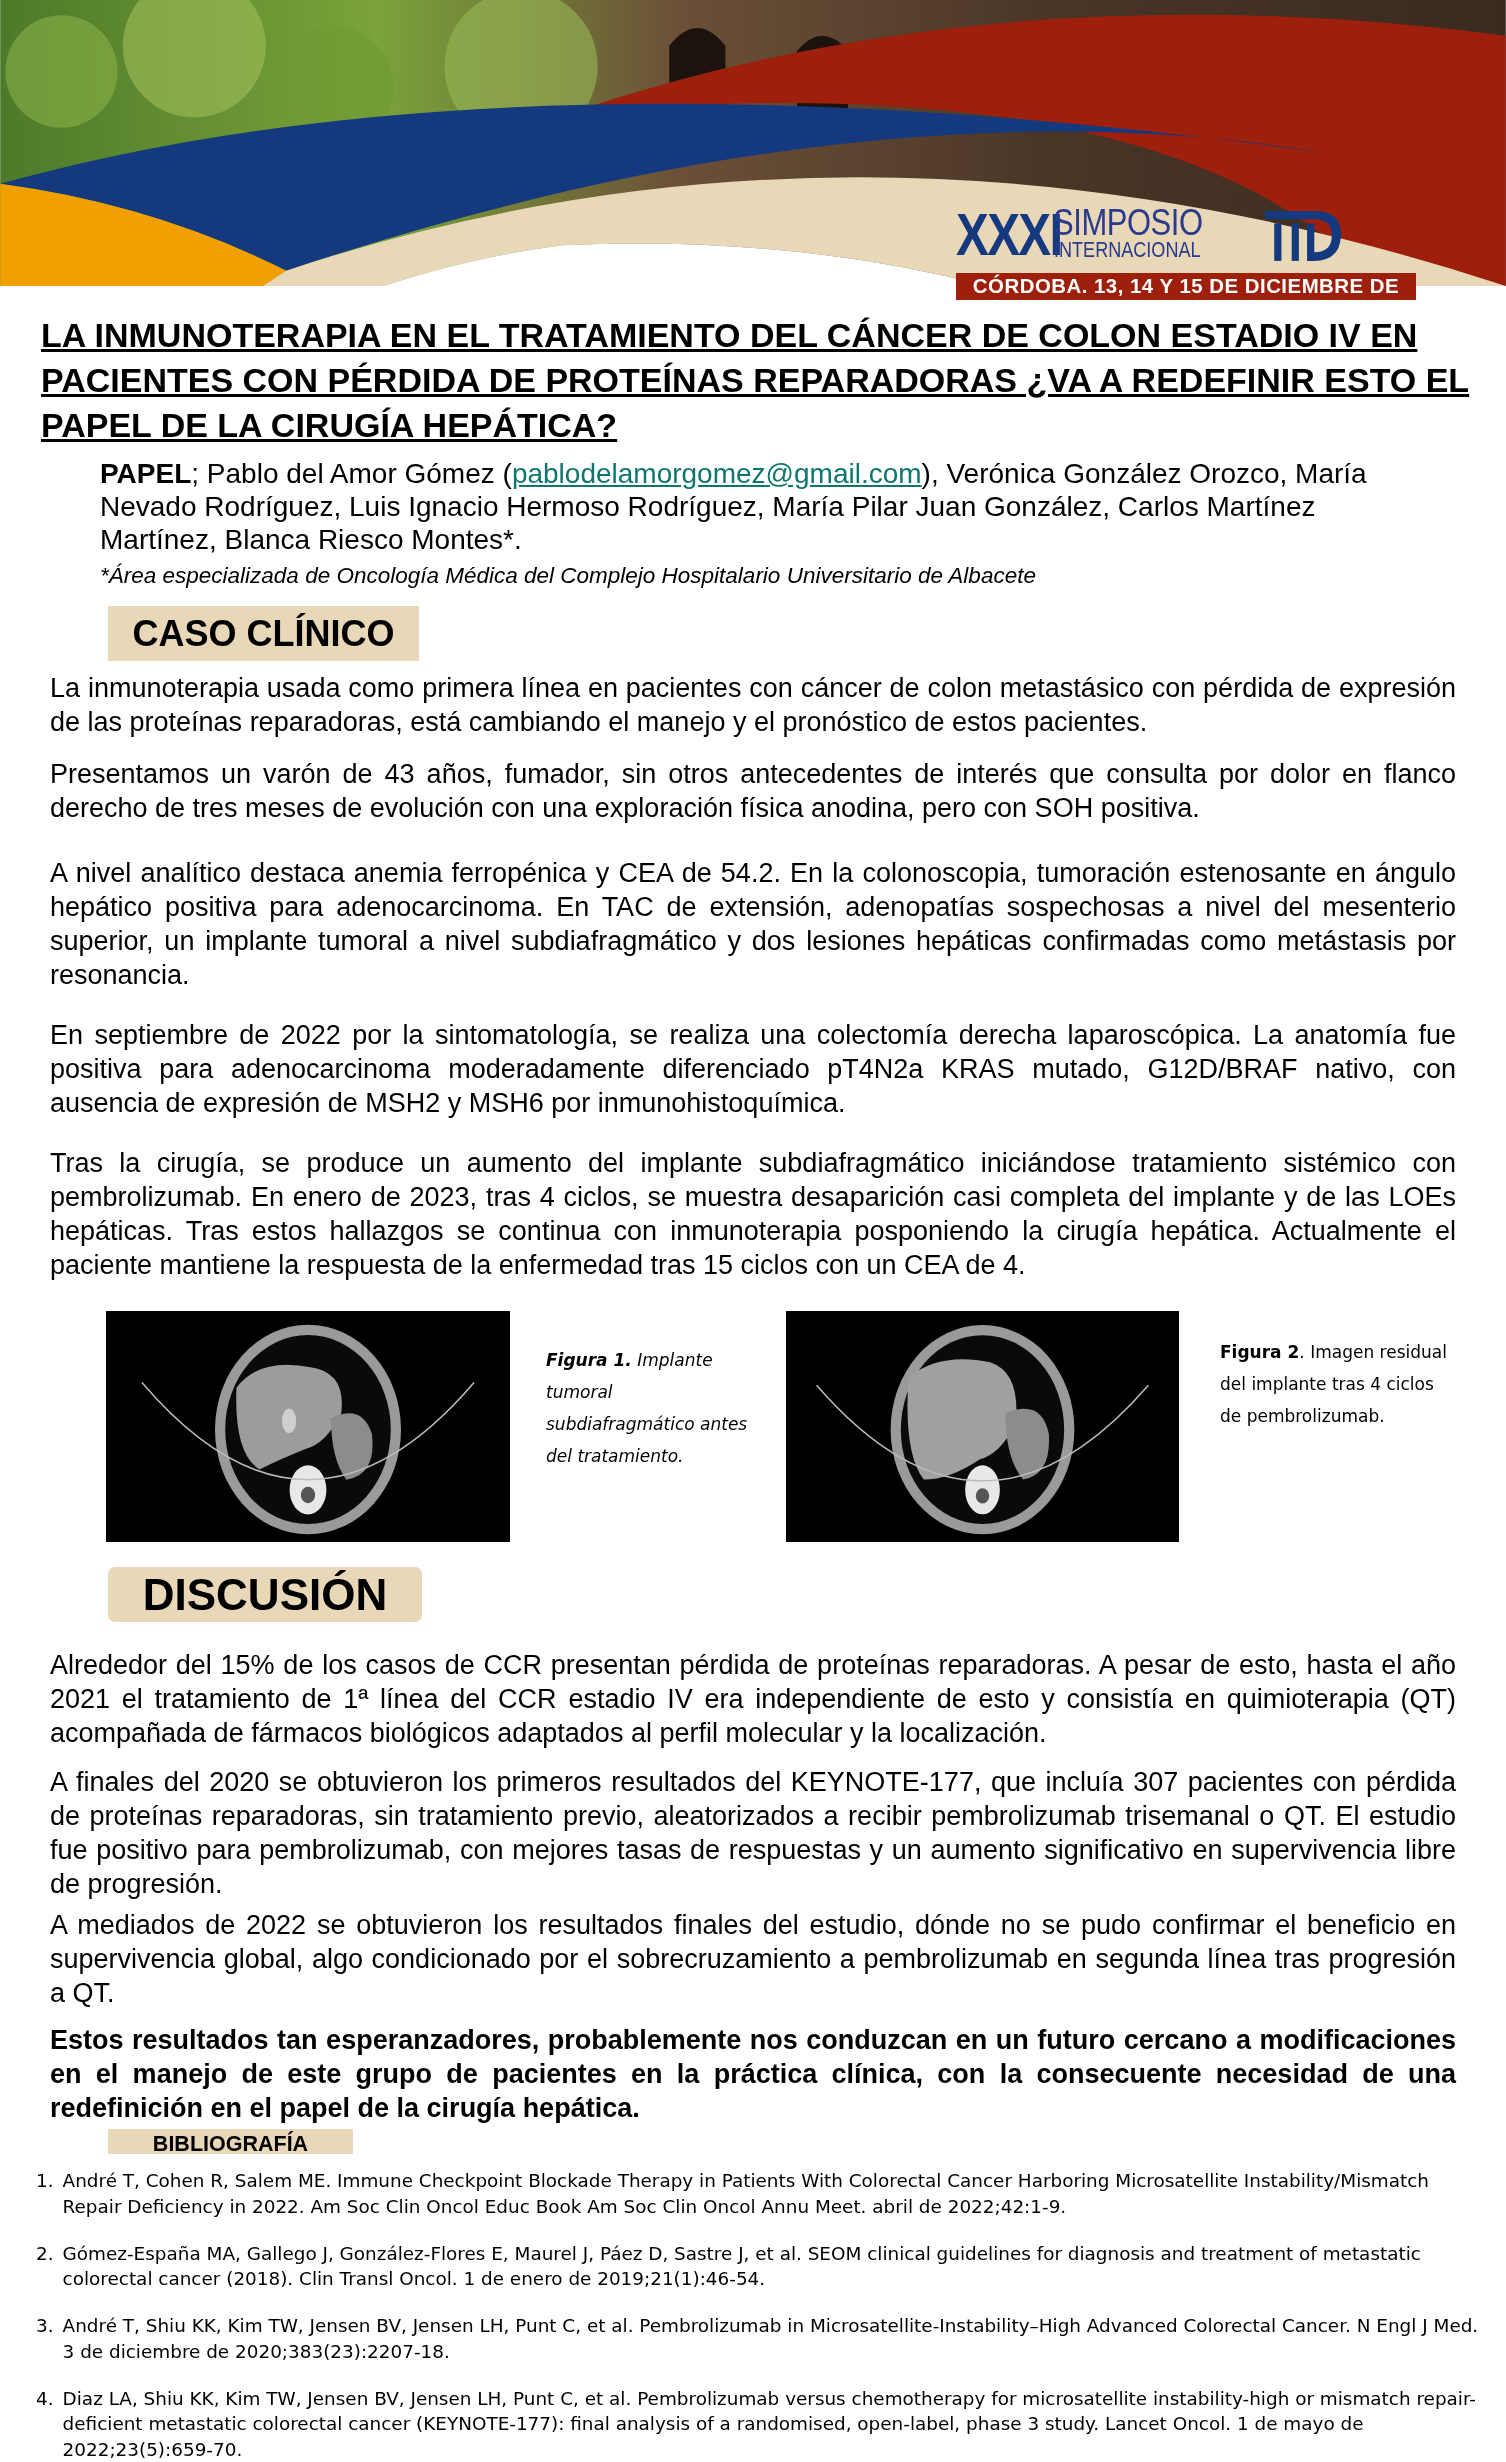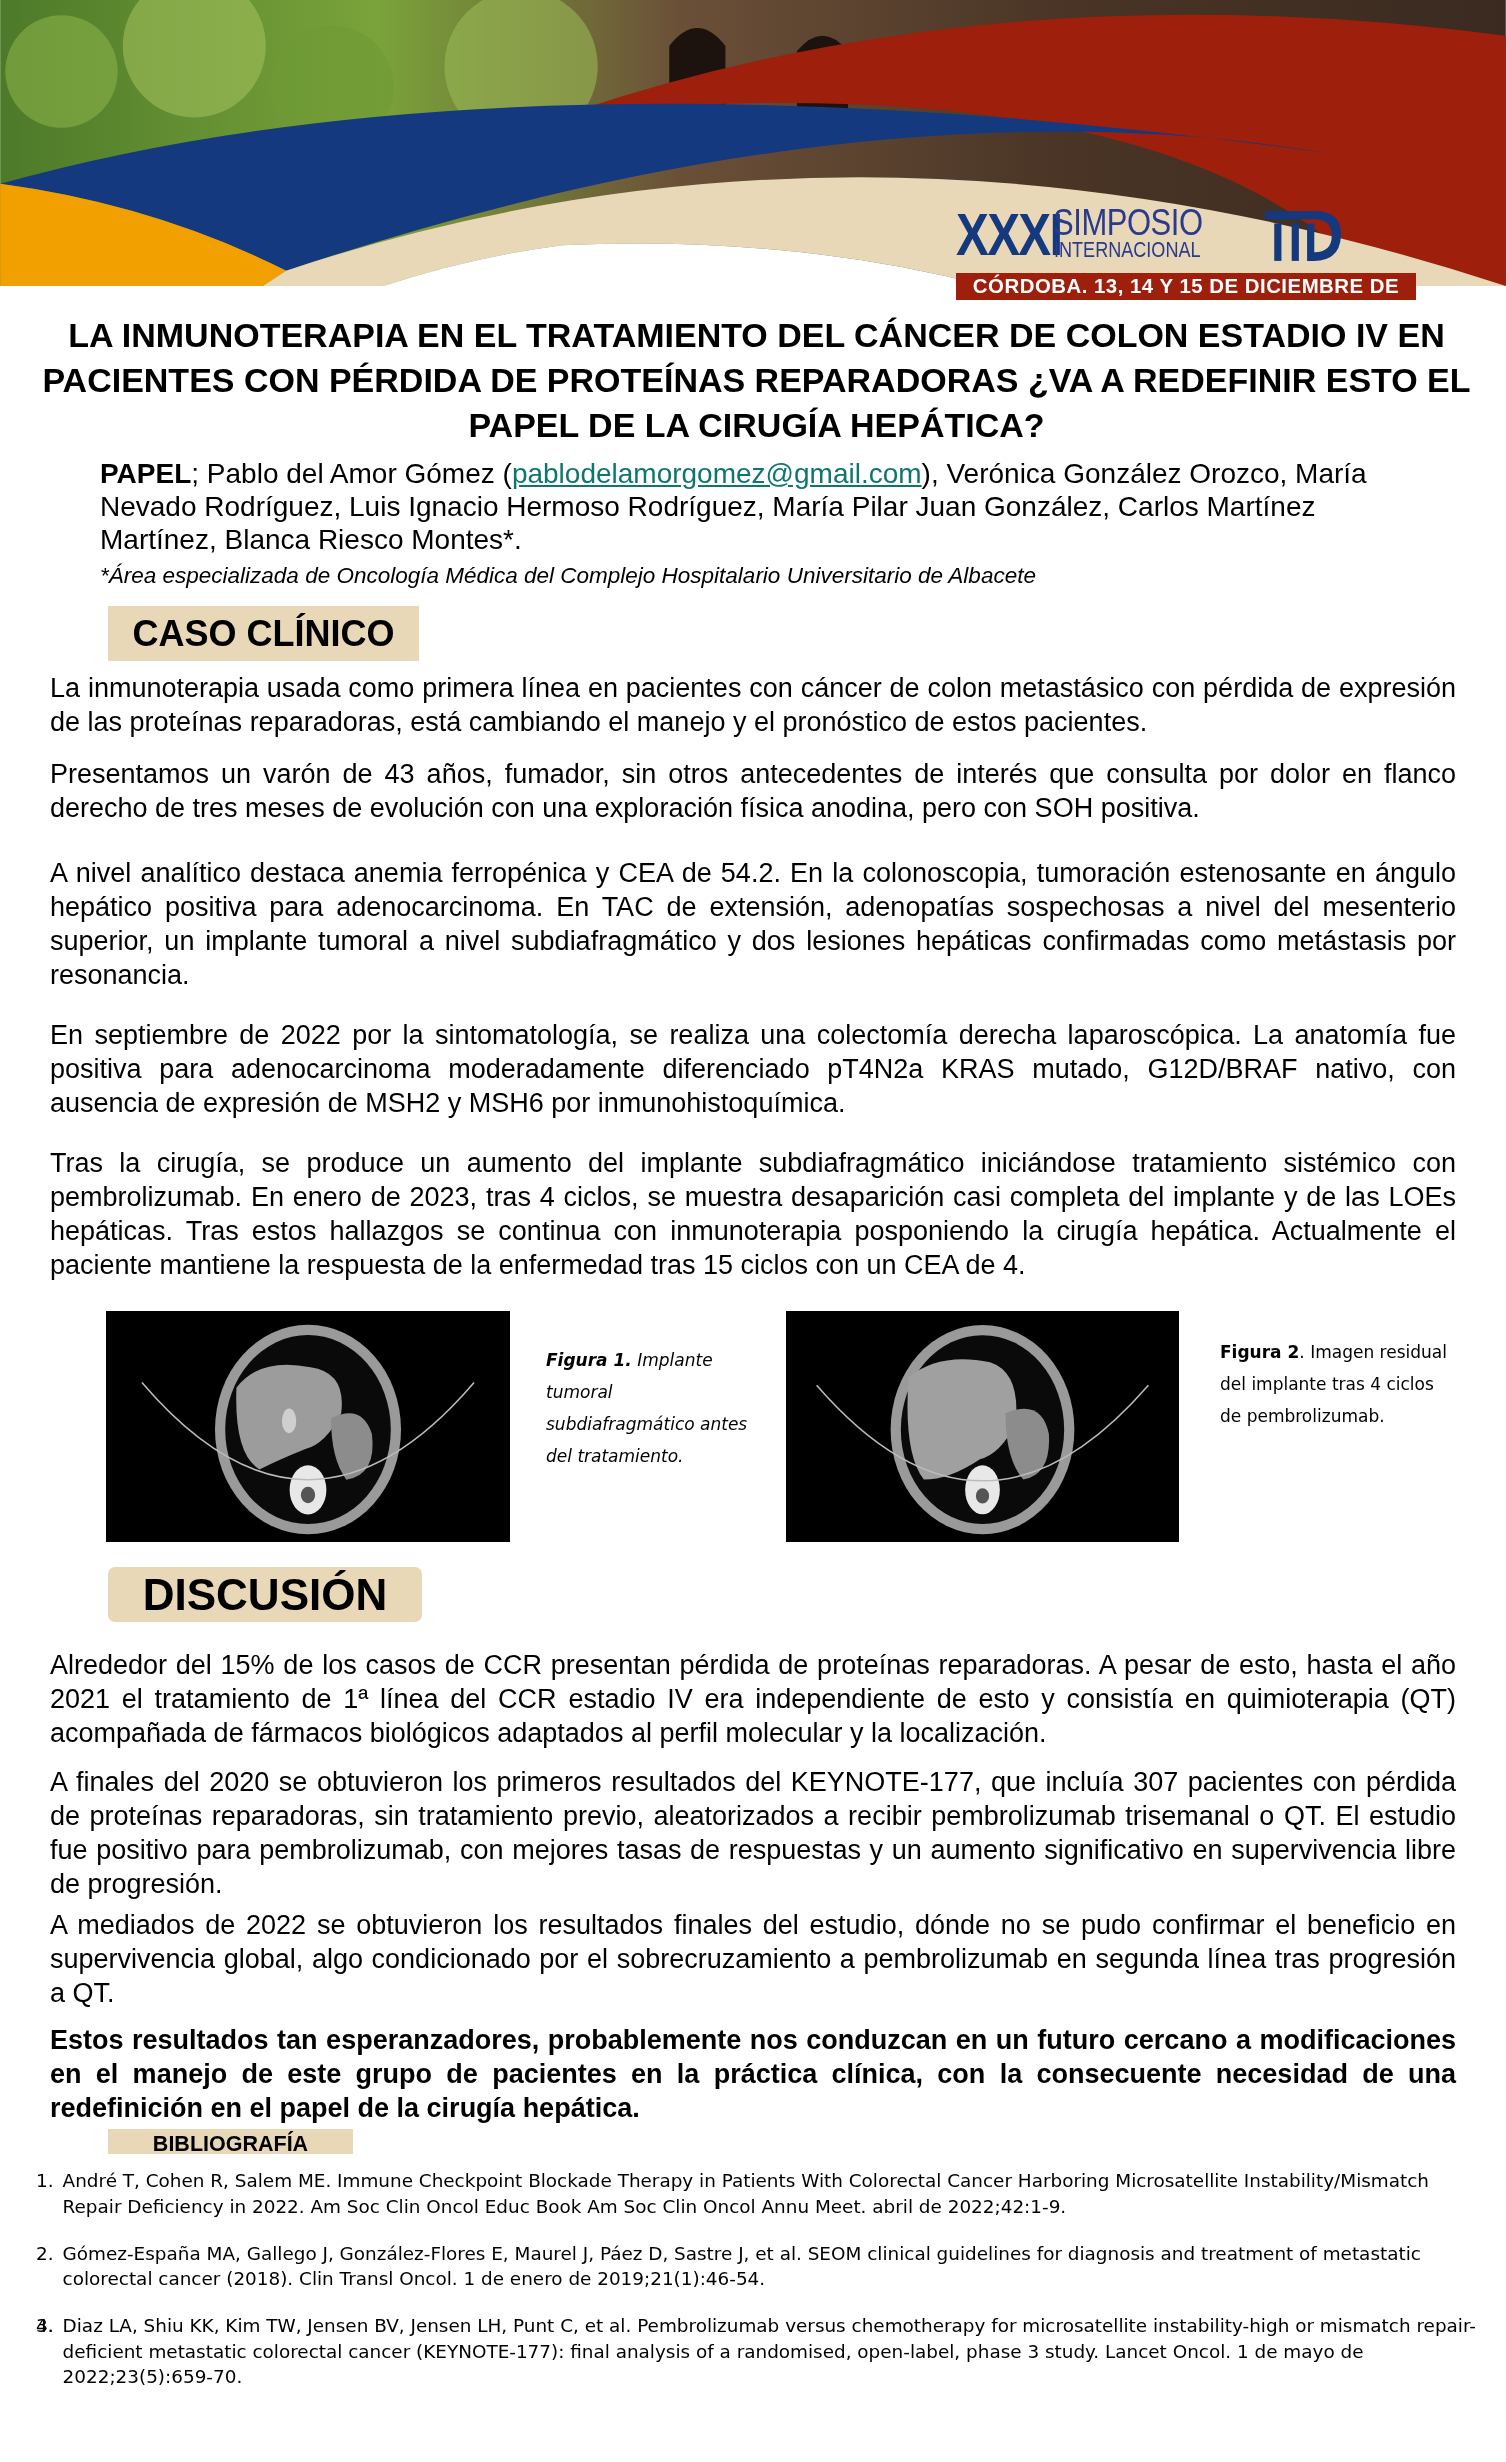--- a/index.html
+++ b/index.html
@@ -9,21 +9,21 @@
   .banner { position: absolute; left: 0; top: 0; width: 1506px; height: 286px; overflow: hidden; }
   .banner svg { display: block; }
 
   .logo { position: absolute; left: 956px; top: 209px; width: 460px; height: 89px; }
   .logo-xxxi { position: absolute; left: 0; top: 0; font-family: "Liberation Sans", sans-serif; font-weight: 700; font-size: 60px; line-height: 51px; color: #15397f; letter-spacing: -2px; transform: scaleX(0.82); transform-origin: left top; }
   .logo-simposio { position: absolute; left: 97px; top: -3.1px; font-size: 36px; line-height: 34px; color: #2a3a8c; letter-spacing: -0.5px; transform: scaleX(0.86); transform-origin: left top; }
   .logo-internacional { position: absolute; left: 98px; top: 30px; font-size: 21.5px; line-height: 22.5px; color: #2a3a8c; transform: scaleX(0.84); transform-origin: left top; }
   .logo-ttd { position: absolute; left: 309px; top: 1.5px; width: 77px; height: 50px; }
   .logo-date { position: absolute; left: 0; top: 64px; width: 460px; height: 26.6px; background: #9e1f0c; color: #fff; font-weight: 700; font-size: 20.4px; line-height: 26.6px; text-align: center; letter-spacing: 0.5px; }
 
-  .title { position: absolute; left: 41px; top: 313px; width: 1431px; text-align: center; font-weight: 700; font-size: 34px; line-height: 45px; }
+  .title { position: absolute; left: 41px; top: 313px; width: 1431px; font-weight: 700; font-size: 34px; line-height: 45px; text-decoration: underline; }
 
   .authors { position: absolute; left: 100px; top: 457px; width: 1329px; font-size: 28px; line-height: 33px; }
   .authors .lbl { font-weight: 700; }
   .authors a { color: #0f766e; text-decoration: underline; }
   .affil { position: absolute; left: 100px; top: 561px; width: 1329px; font-style: italic; font-size: 22.5px; line-height: 29px; }
 
   .sec-head { position: absolute; background: #e8d8b8; font-weight: 700; text-align: center; }
   .sec-caso { left: 108px; top: 606px; width: 311px; height: 55px; font-size: 36px; line-height: 55px; text-align: center; }
   .sec-disc { left: 108px; top: 1567px; width: 314px; height: 55px; font-size: 44px; line-height: 55px; border-radius: 7px; }
   .sec-bib { left: 108px; top: 2129px; width: 245px; height: 24.5px; font-size: 21.5px; line-height: 30px; overflow: hidden; }
@@ -144,16 +144,16 @@
 <p class="para" style="top:1648px">Alrededor del 15% de los casos de CCR presentan pérdida de proteínas reparadoras. A pesar de esto, hasta el año 2021 el tratamiento de 1ª línea del CCR estadio IV era independiente de esto y consistía en quimioterapia (QT) acompañada de  fármacos biológicos adaptados al perfil molecular y la localización.</p>
 <p class="para" style="top:1765px">A finales del 2020 se obtuvieron los primeros resultados del KEYNOTE-177, que incluía 307 pacientes con pérdida de proteínas reparadoras, sin tratamiento previo, aleatorizados a recibir pembrolizumab trisemanal o QT. El estudio fue positivo para pembrolizumab, con mejores tasas de respuestas y un aumento significativo en supervivencia libre de progresión.</p>
 <p class="para" style="top:1908px">A mediados de 2022 se obtuvieron los resultados finales del estudio, dónde no se pudo confirmar el beneficio en supervivencia global, algo condicionado por el sobrecruzamiento a pembrolizumab en segunda línea tras progresión a QT.</p>
 <p class="para bold" style="top:2023px">Estos resultados tan esperanzadores, probablemente nos conduzcan en un futuro cercano a modificaciones en el manejo de este grupo de pacientes en la práctica clínica, con la consecuente necesidad de una redefinición en el papel de la cirugía hepática.</p>
 
 <div class="sec-head sec-bib">BIBLIOGRAFÍA</div>
 
 <ol class="refs">
   <li><span class="num">1.</span><span>André T, Cohen R, Salem ME. Immune Checkpoint Blockade Therapy in Patients With Colorectal Cancer Harboring Microsatellite Instability/Mismatch Repair Deficiency in 2022. Am Soc Clin Oncol Educ Book Am Soc Clin Oncol Annu Meet. abril de 2022;42:1-9.</span></li>
   <li><span class="num">2.</span><span>Gómez-España MA, Gallego J, González-Flores E, Maurel J, Páez D, Sastre J, et al. SEOM clinical guidelines for diagnosis and treatment of metastatic colorectal cancer (2018). Clin Transl Oncol. 1 de enero de 2019;21(1):46-54.</span></li>
-  <li><span class="num">3.</span></li>
+  <li><span class="num">3.</span><span>André T, Shiu KK, Kim TW, Jensen BV, Jensen LH, Punt C, et al. Pembrolizumab in Microsatellite-Instability–High Advanced Colorectal Cancer. N Engl J Med. 3 de diciembre de 2020;383(23):2207-18.</span></li>
   <li><span class="num">4.</span><span>Diaz LA, Shiu KK, Kim TW, Jensen BV, Jensen LH, Punt C, et al. Pembrolizumab versus chemotherapy for microsatellite instability-high or mismatch repair-deficient metastatic colorectal cancer (KEYNOTE-177): final analysis of a randomised, open-label, phase 3 study. Lancet Oncol. 1 de mayo de 2022;23(5):659-70.</span></li>
 </ol>
 
 
 </body></html>

